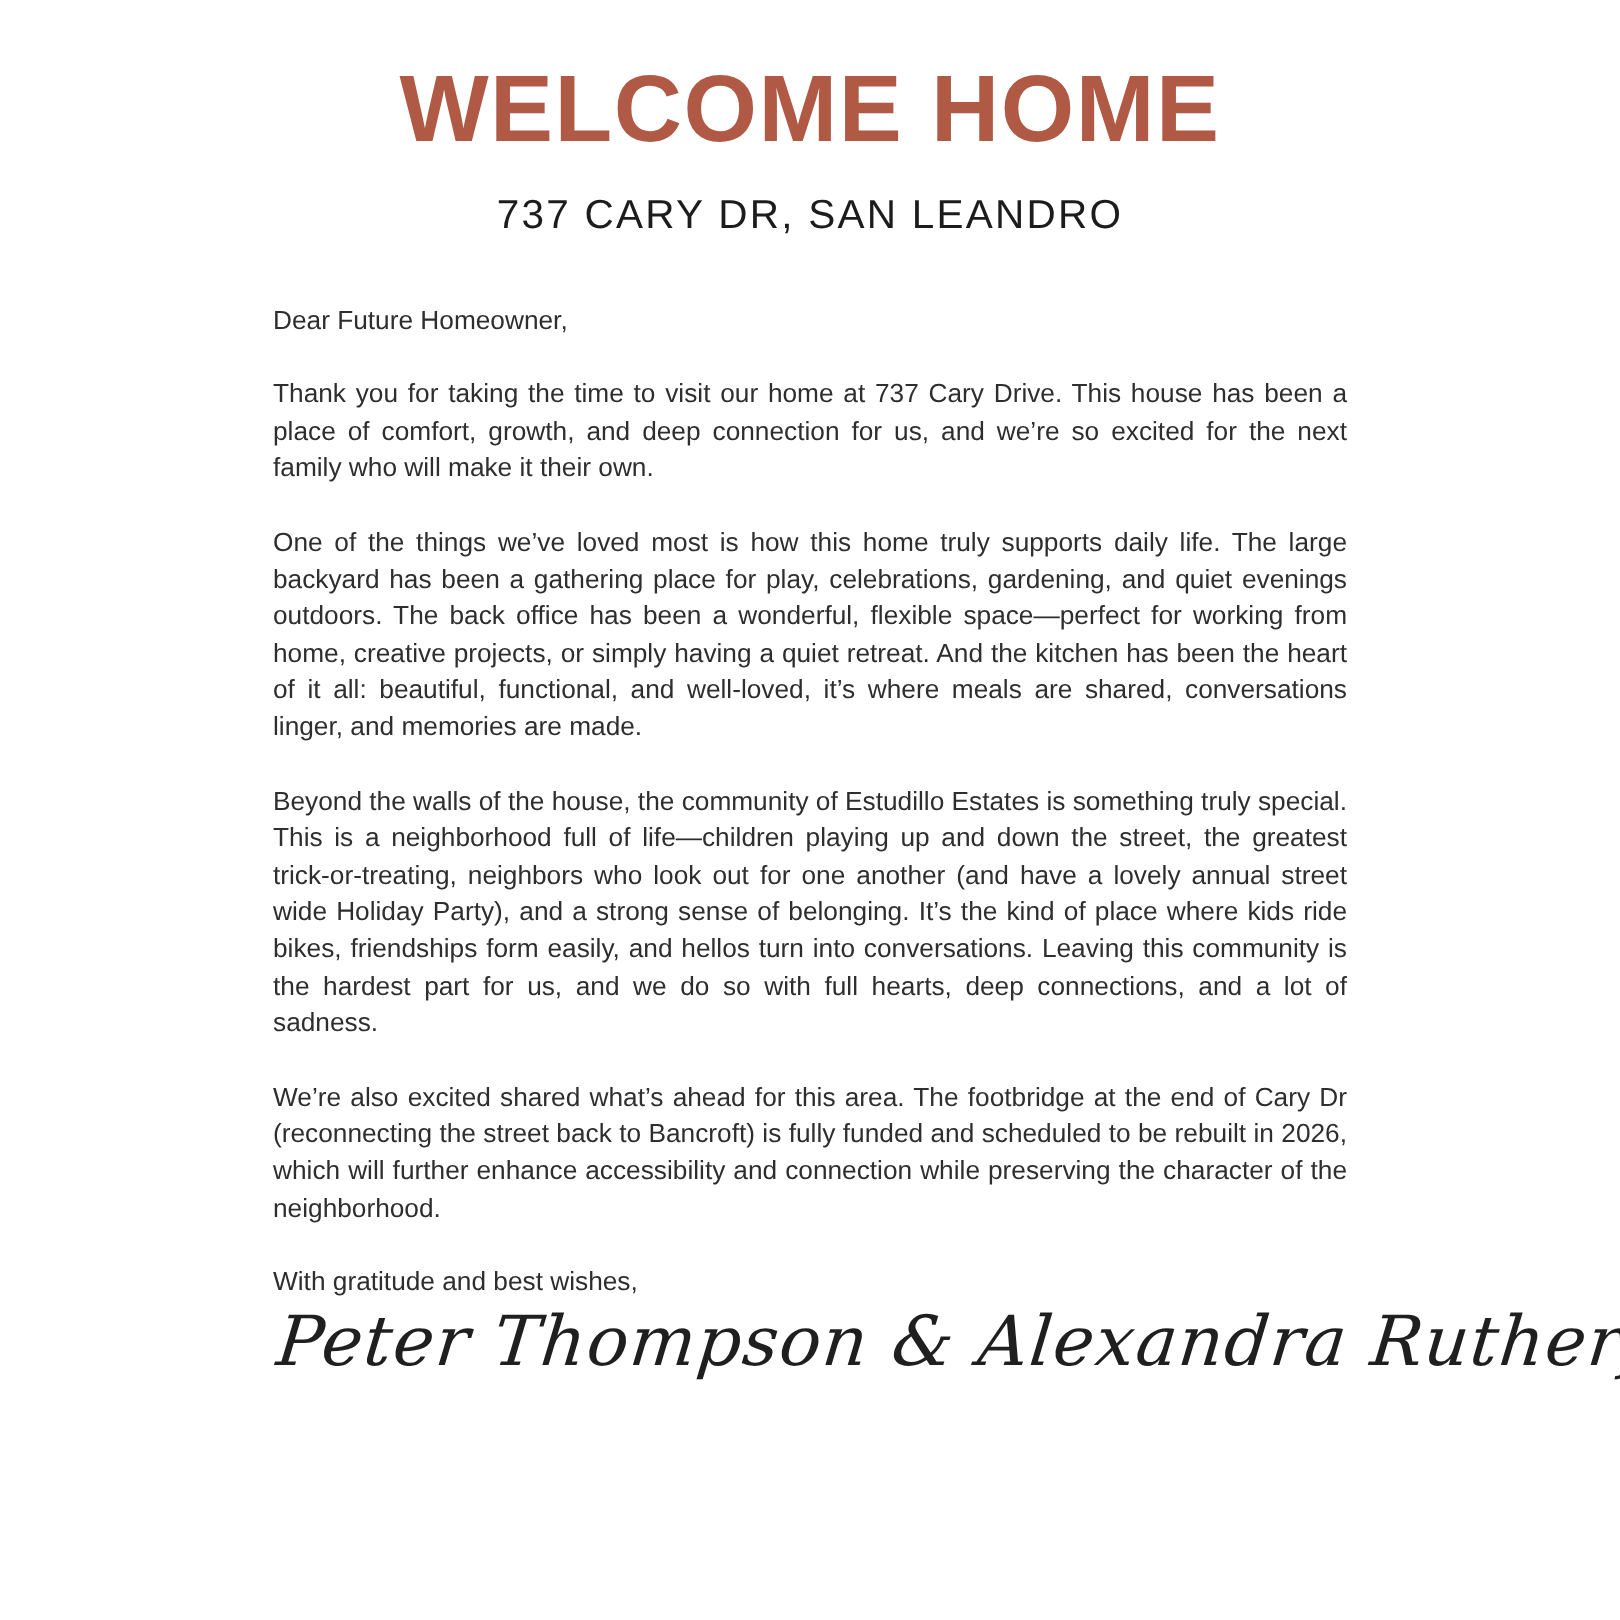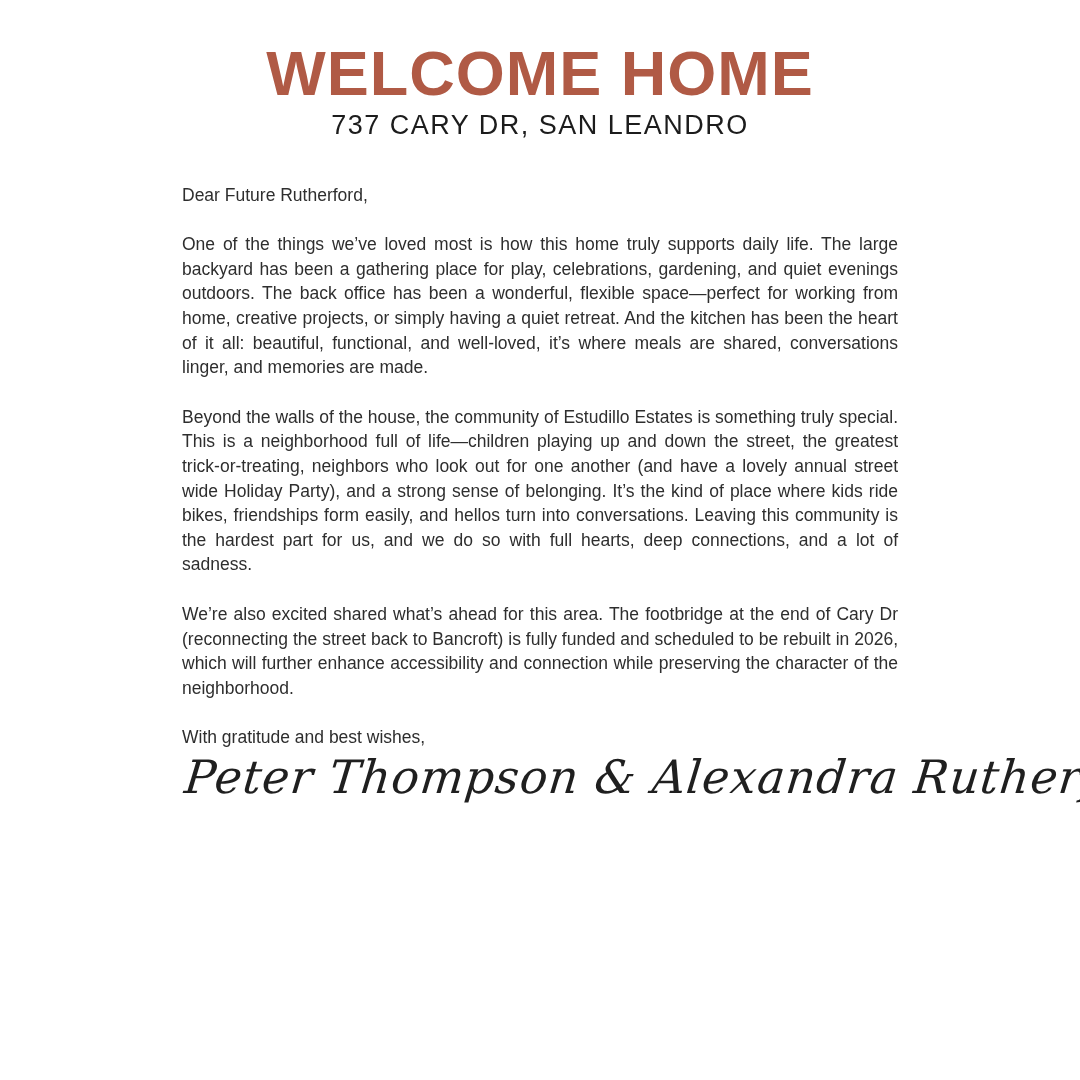--- a/index.html
+++ b/index.html
@@ -24,21 +24,21 @@
   .letter-title {
     margin: 0;
     font-size: 63px;
     line-height: 1.0;
     font-weight: 700;
     letter-spacing: 1px;
     color: #b05a45;
     font-family: "Liberation Sans", sans-serif;
   }
   .letter-subtitle {
-    margin: 6px 0 0 0;
+    margin: 24px 0 0 0;
     font-size: 27px;
     line-height: 1.1;
     font-weight: 400;
     letter-spacing: 1.5px;
     color: #1c1c1c;
   }
   .letter-body {
     color: #2e2e2e;
     font-size: 17.5px;
     line-height: 24.6px;
@@ -70,23 +70,24 @@
 <body>
 
 <div class="page">
 
   <div class="letter-header">
     <h1 class="letter-title">WELCOME HOME</h1>
     <div class="letter-subtitle">737 CARY DR, SAN LEANDRO</div>
   </div>
 
   <div class="letter-body">
-    <p class="salutation">Dear Future Rutherford,</p>
+    <p class="salutation">Dear Future Homeowner,</p>
 
     <div class="paragraphs">
+        <p>Thank you for taking the time to visit our home at 737 Cary Drive. This house has been a place of comfort, growth, and deep connection for us, and we’re so excited for the next family who will make it their own.</p>
         <p>One of the things we’ve loved most is how this home truly supports daily life. The large backyard has been a gathering place for play, celebrations, gardening, and quiet evenings outdoors. The back office has been a wonderful, flexible space—perfect for working from home, creative projects, or simply having a quiet retreat. And the kitchen has been the heart of it all: beautiful, functional, and well-loved, it’s where meals are shared, conversations linger, and memories are made.</p>
         <p>Beyond the walls of the house, the community of Estudillo Estates is something truly special. This is a neighborhood full of life—children playing up and down the street, the greatest trick-or-treating, neighbors who look out for one another (and have a lovely annual street wide Holiday Party), and a strong sense of belonging. It’s the kind of place where kids ride bikes, friendships form easily, and hellos turn into conversations. Leaving this community is the hardest part for us, and we do so with full hearts, deep connections, and a lot of sadness.</p>
         <p>We’re also excited shared what’s ahead for this area. The footbridge at the end of Cary Dr (reconnecting the street back to Bancroft) is fully funded and scheduled to be rebuilt in 2026, which will further enhance accessibility and connection while preserving the character of the neighborhood.</p>
       </div>
 
     <p class="closing">With gratitude and best wishes,</p>
 
     <div class="signature">Peter Thompson &amp; Alexandra Rutherford</div>
   </div>
 

